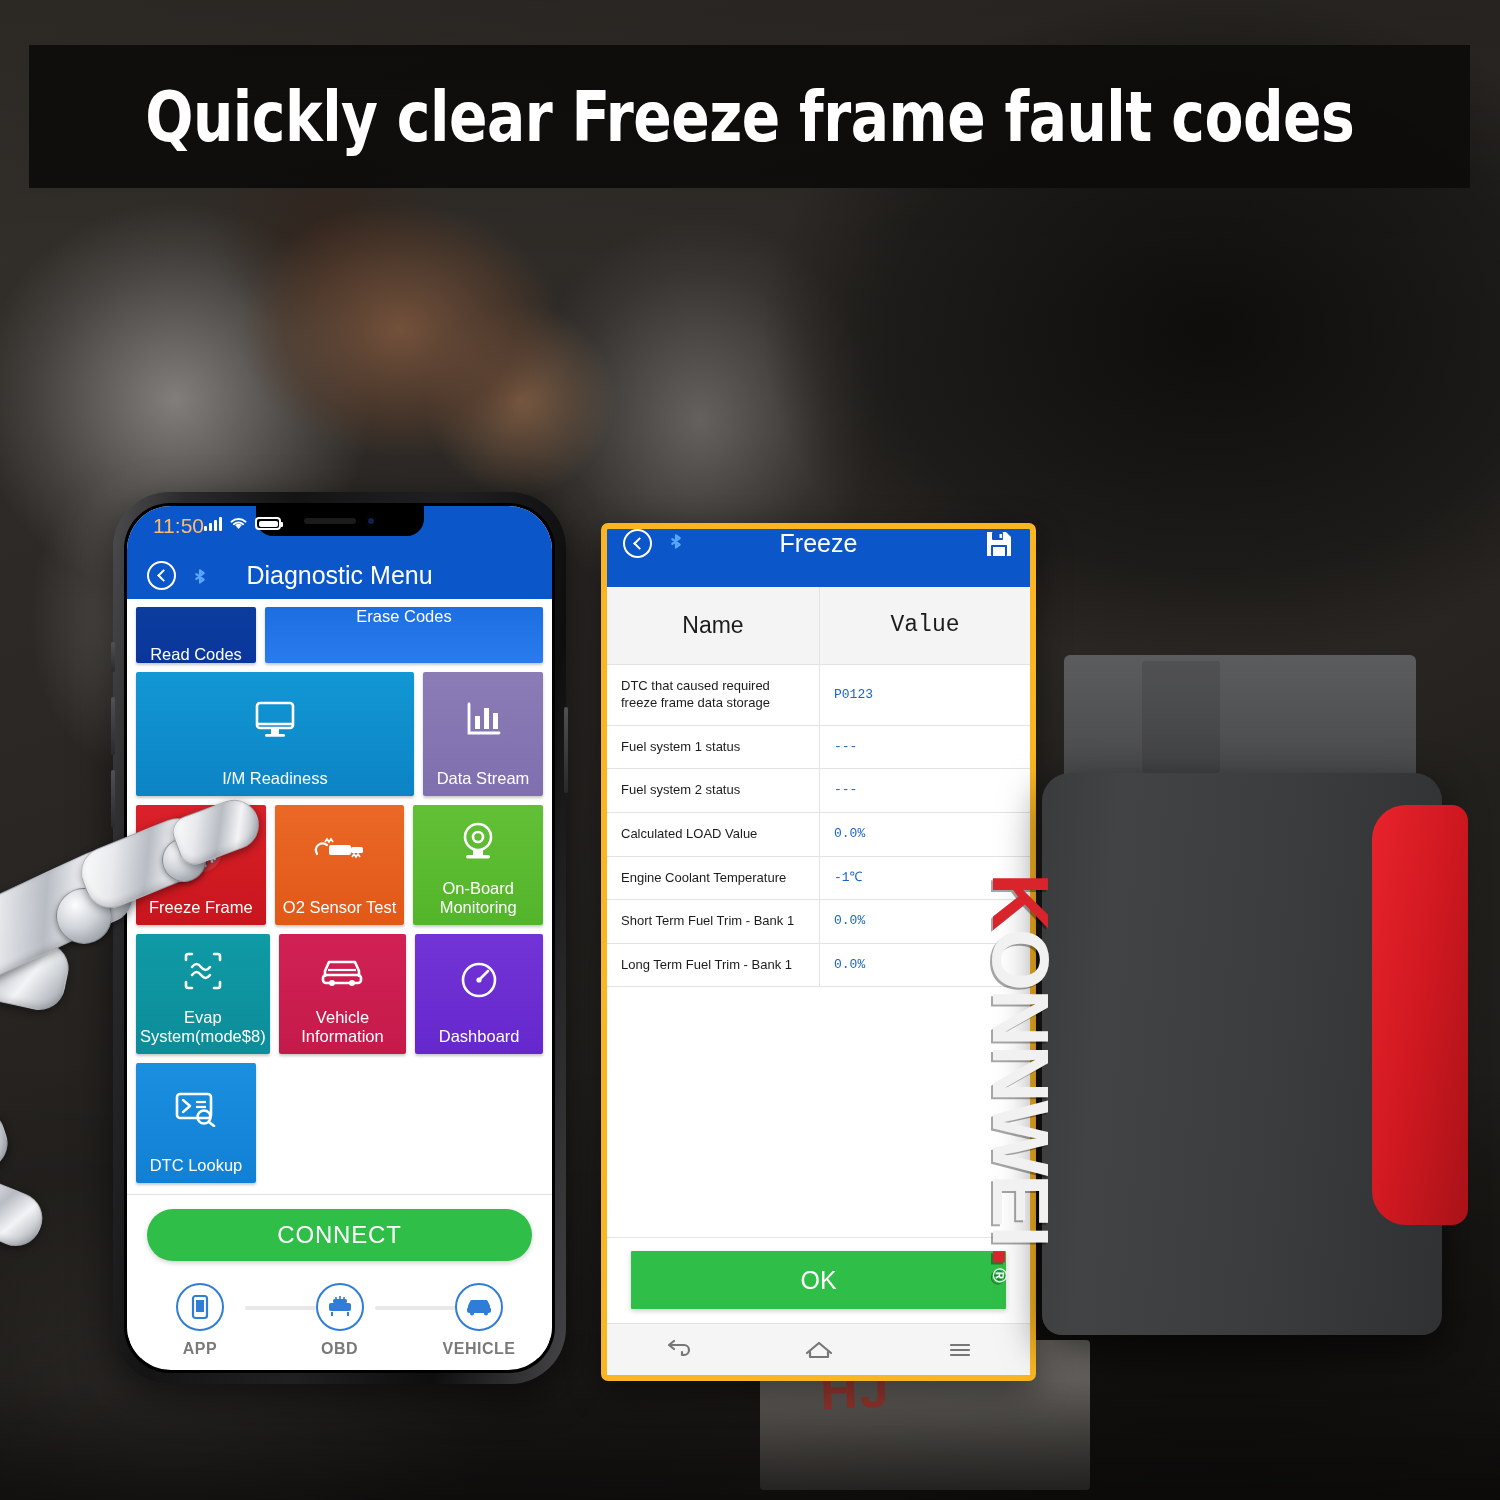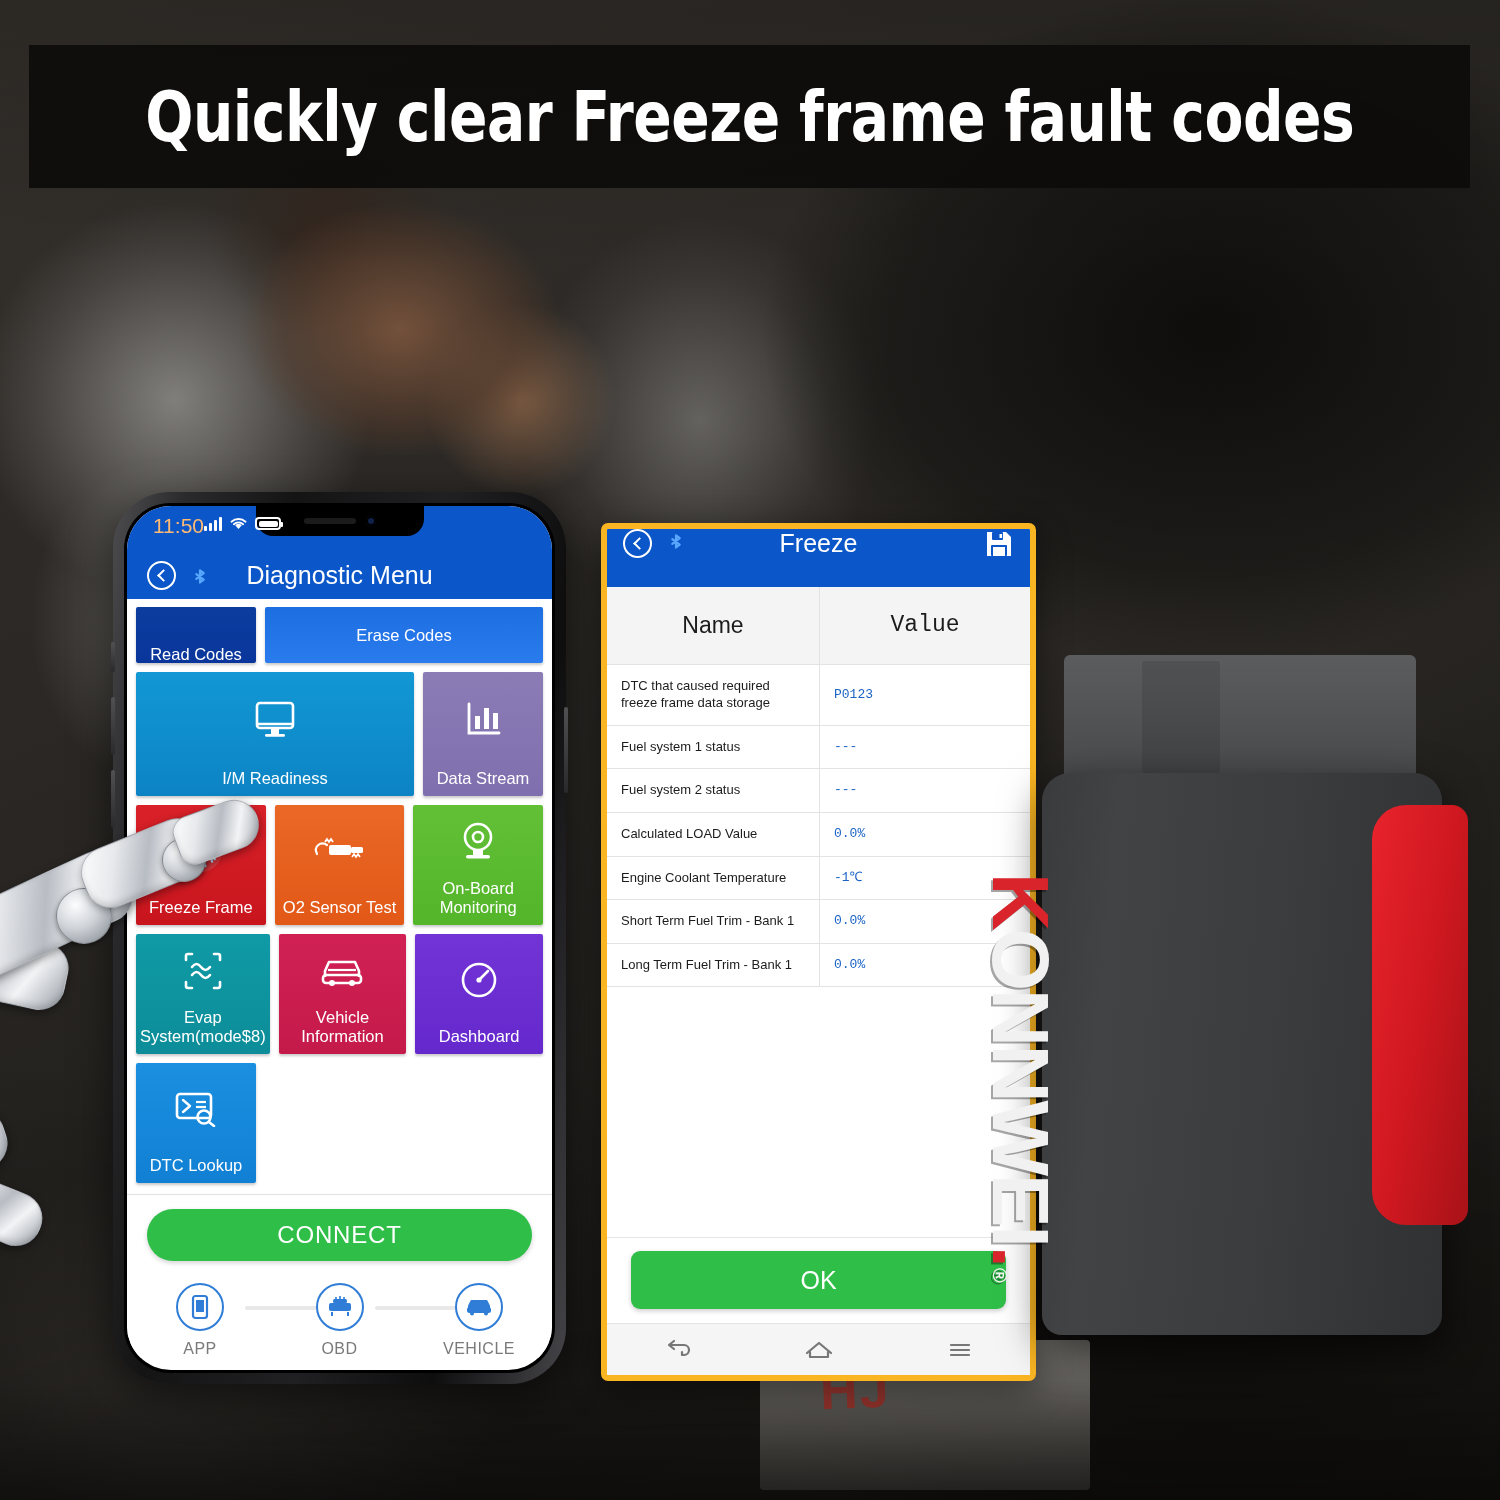--- a/index.html
+++ b/index.html
@@ -149,21 +149,21 @@
     color:#fff; display:flex; flex-direction:column;
     align-items:center; justify-content:flex-end;
     border-radius:2px; padding-bottom:9px; position:relative;
     text-align:center; line-height:1.12;
     box-shadow: 0 2px 3px rgba(0,0,0,.22);
     font-size: 16.5px;
   }
   .tile .tlabel { padding: 0 4px; }
   .tile .ticon { flex:1; display:flex; align-items:center; justify-content:center; }
   .t-read   { width:120px; height:56px; padding-bottom:0; background:linear-gradient(180deg,#0b3d9e,#0a369b); }
-  .t-erase  { flex:1; height:56px; justify-content:center; padding-bottom:0; background:linear-gradient(180deg,#1d6ee0,#2a7bee); }
+  .t-erase  { flex:1; height:56px; justify-content:flex-start; padding-bottom:0; background:linear-gradient(180deg,#1d6ee0,#2a7bee); }
   .t-im     { flex:1; height:124px; background:linear-gradient(180deg,#1298d4,#0c83c4); }
   .t-ds     { width:120px; height:124px; background:linear-gradient(180deg,#8b7cb6,#7f6fae); }
   .t-ff     { flex:1; height:120px; background:linear-gradient(180deg,#da2129,#c8151d); }
   .t-o2     { flex:1; height:120px; background:linear-gradient(180deg,#ea6826,#e25817); }
   .t-ob     { flex:1; height:120px; background:linear-gradient(180deg,#62c036,#53b52a); }
   .t-evap   { flex:1; height:120px; background:linear-gradient(180deg,#0f9aa5,#0c8d99); }
   .t-vi     { flex:1; height:120px; background:linear-gradient(180deg,#d12154,#c41a4a); }
   .t-dash   { flex:1; height:120px; background:linear-gradient(180deg,#7234d6,#6528cc); }
   .t-dtc    { width:120px; height:120px; background:linear-gradient(180deg,#1b8fe0,#1180d4);justify-content:center; }
   .spacer   { flex:1; }
@@ -171,21 +171,21 @@
   #menu-sep { height:1px; background:#e2e2e2; margin: 2px 0 0 0; }
 
   
   #connect-area { background:#fff; padding: 14px 20px 0 20px; }
   #connect-btn {
     height: 52px; border-radius: 26px; background:#2fbf48; color:#fff;
     display:flex; align-items:center; justify-content:center;
     font-size:24px; letter-spacing:.8px;
     box-shadow: 0 2px 5px rgba(0,0,0,.18);
   }
-  #steps { display:flex; align-items:flex-start; justify-content:space-between; margin-top:22px; padding:0 8px; position:relative; }
+  #steps { display:flex; align-items:flex-start; justify-content:space-between; margin-top:22px; padding:0 8px; position:relative;font-weight:bold; }
   .step { display:flex; flex-direction:column; align-items:center; width:90px; z-index:2; }
   .step .ring {
     width:48px; height:48px; border-radius:50%; border:2px solid #2f7dd6;
     background:#fff; display:flex; align-items:center; justify-content:center;
   }
   .step .slabel { margin-top:9px; font-size:16px; color:#7a7a7a; letter-spacing:.5px; }
   .step-line { position:absolute; top:23px; height:4px; background:#e8e8e8; border-radius:2px; z-index:1; }
   .sl1 { left:98px; width:94px; }
   .sl2 { left:228px; width:94px; }
 
@@ -231,21 +231,21 @@
   .tval { flex:1; color:#1b63c4; display:flex; align-items:center;font-family:Liberation Mono, monospace; }
   .thead { background:#f4f4f4; }
   .thead .tname, .thead .tval {
     font-size: 23px; color:#1c1c1c; justify-content:center; text-align:center;
     padding: 24px 14px; display:flex; align-items:center;
   }
   .trow.center .tname { display:flex; align-items:center; }
 
   #fz-ok-wrap { padding: 13px 24px 14px 24px; background:#fff; border-top:1px solid #e6e6e6; }
   #fz-ok {
-    height: 58px; border-radius: 9px; background:#2fbf48; color:#fff;
+    height: 58px; border-radius: 1px; background:#2fbf48; color:#fff;
     display:flex; align-items:center; justify-content:center; font-size:25px;
     box-shadow: 0 2px 5px rgba(0,0,0,.2);
   }
   #fz-nav {
     height: 52px; background:#f5f5f5; border-top:1px solid #e4e4e4;
     display:flex; align-items:center; justify-content:space-around;
   }
   #fz-nav svg { display:block; }
 
   

